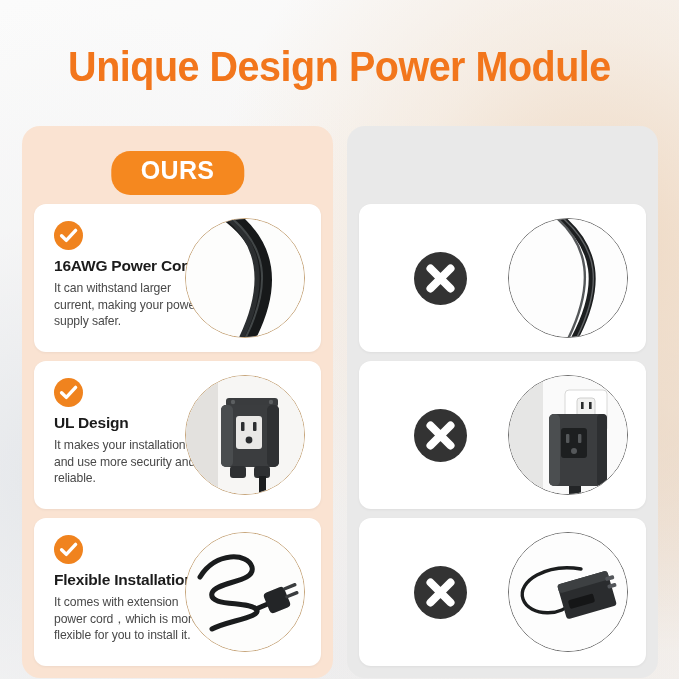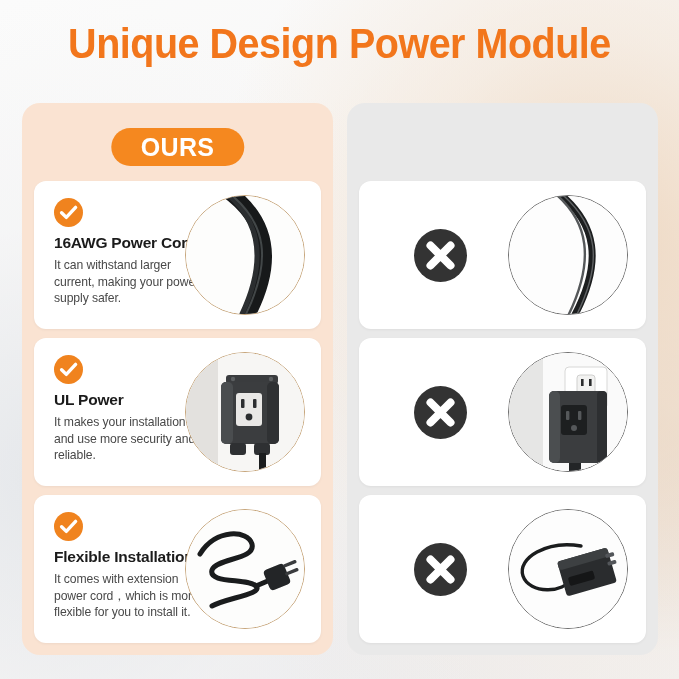--- a/index.html
+++ b/index.html
@@ -24,20 +24,21 @@
       radial-gradient(circle at 96% 62%, rgba(226,200,176,0.75) 0%, rgba(245,235,226,0.35) 30%, rgba(250,249,248,0) 58%),
       radial-gradient(circle at 8% 70%, rgba(226,229,233,0.85) 0%, rgba(242,243,245,0.45) 32%, rgba(250,250,250,0) 60%),
       radial-gradient(circle at 50% 96%, rgba(232,232,234,0.7) 0%, rgba(248,248,248,0) 55%),
       linear-gradient(160deg, #fbfbfb 0%, #f6f5f4 45%, #f2f1f0 100%);
     filter: blur(0.4px);
   }
 
   #page {
     position: absolute;
     inset: 0;
+    margin-top: 23px;
   }
 
   
   #title {
     position: absolute;
     left: 0;
     top: 18px;
     width: 679px;
     text-align: center;
     font-size: 42px;
@@ -68,21 +69,21 @@
     left: 347px;
     background: #E9E9E9;
   }
 
   
   .badge {
     position: absolute;
     top: 25px;
     left: 50%;
     transform: translateX(-50%);
-    height: 38px;
+    height: 44px;
     line-height: 38px;
     padding: 0 30px;
     border-radius: 19px;
     font-size: 25px;
     font-weight: 700;
     letter-spacing: 0.3px;
     color: #ffffff;
     white-space: nowrap;
   }
   #badge-ours {
@@ -204,21 +205,21 @@
       </div>
     </div>
 
     <div class="card r2">
       <span class="check-icon">
         <svg viewBox="0 0 29 29" width="29" height="29">
           <circle cx="14.5" cy="14.5" r="14.5" fill="#F0831E"></circle>
           <path d="M7.6 14.8 L12.3 19.4 L21.6 9.4" stroke="#ffffff" stroke-width="3.4" fill="none" stroke-linecap="round" stroke-linejoin="round"></path>
         </svg>
       </span>
-      <div class="card-heading">UL Power</div>
+      <div class="card-heading">UL Design</div>
       <div class="card-body">It makes your installation and use more security and reliable.</div>
       <div class="photo ours">
         <svg viewBox="0 0 120 120" width="120" height="120">
           <rect width="120" height="120" fill="#f2f1ef"></rect>
           <rect x="0" y="0" width="32" height="120" fill="#e3e1de"></rect>
           <rect x="32" y="0" width="88" height="120" fill="#f7f6f4"></rect>
           <rect x="40" y="22" width="52" height="9" rx="3" fill="#3a3c3e"></rect>
           <circle cx="47" cy="26" r="2.2" fill="#5c5f61"></circle>
           <circle cx="85" cy="26" r="2.2" fill="#5c5f61"></circle>
           <rect x="35" y="29" width="58" height="62" rx="5" fill="#3b3d3f"></rect>

